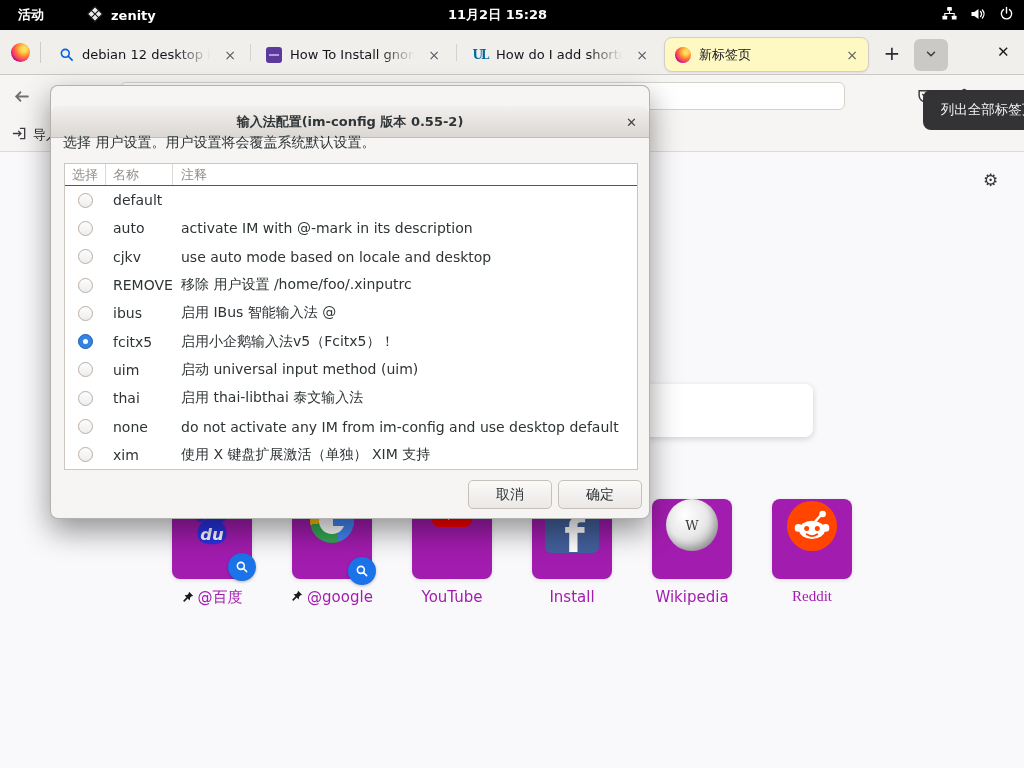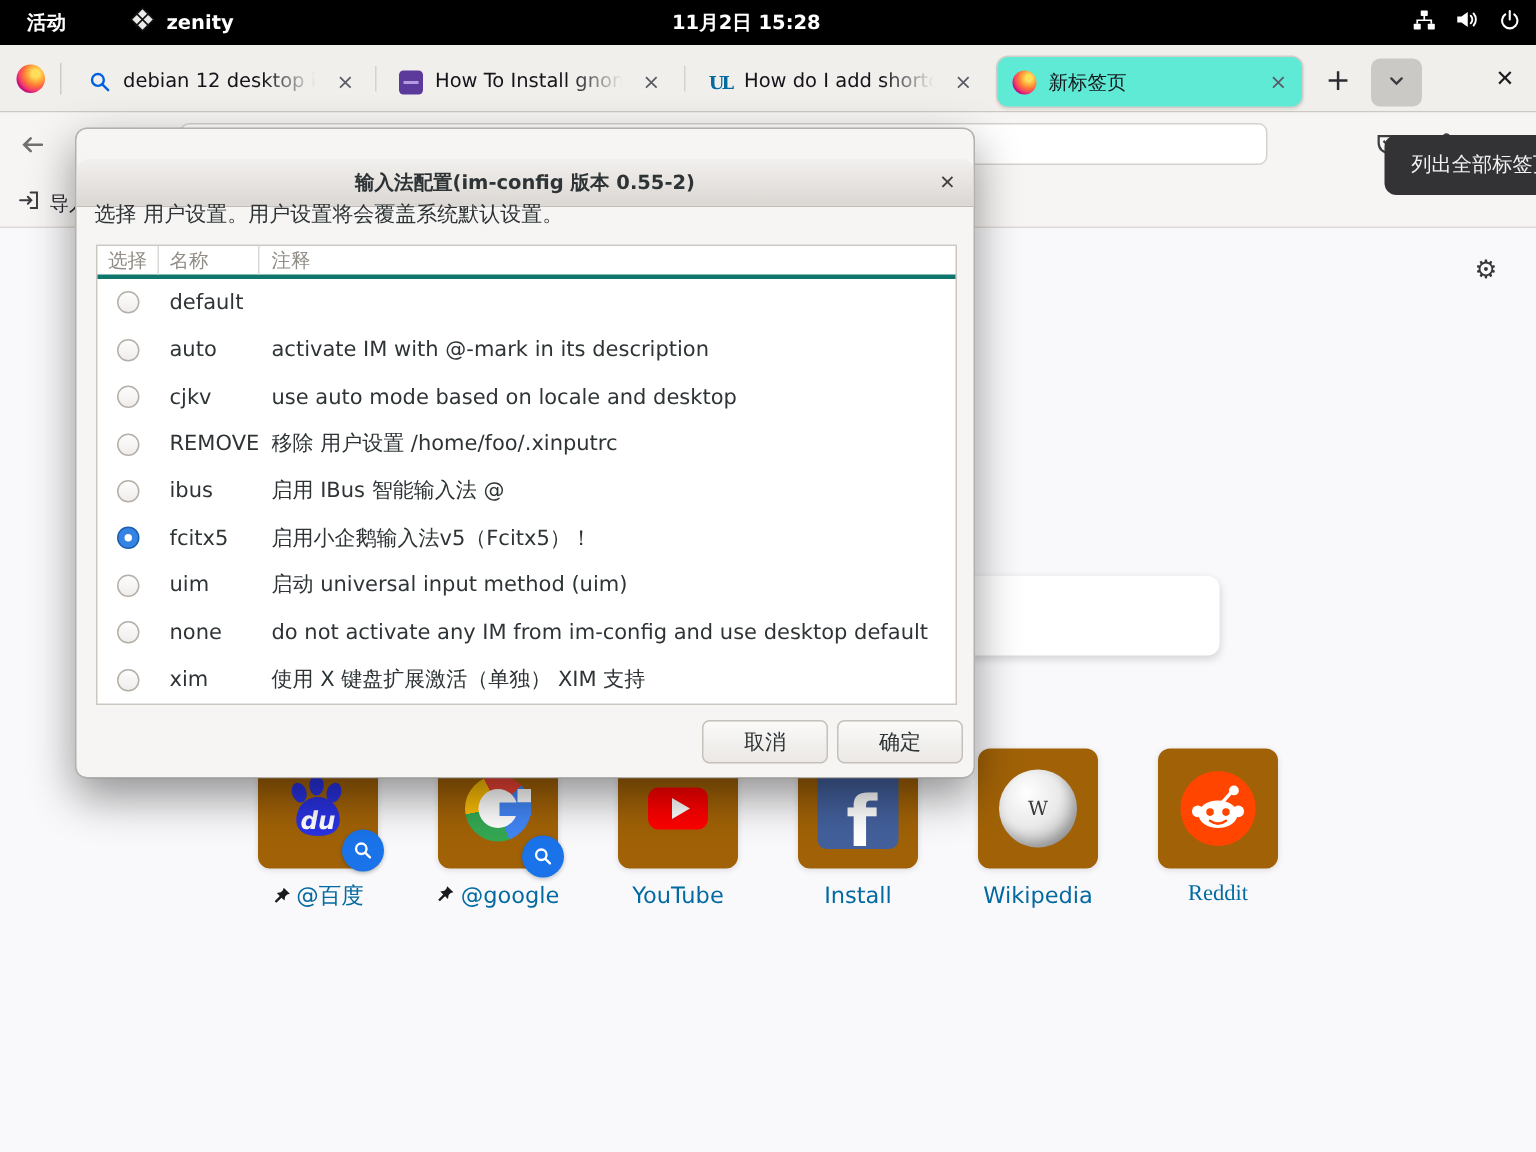--- a/index.html
+++ b/index.html
@@ -18,21 +18,21 @@
   
   .tabbar { position:absolute; left:0; top:30px; width:1024px; height:45px; background:#f1efec; border-bottom:1px solid #ccc9c5; }
   .ffview { position:absolute; left:11px; top:13px; width:19px; height:19px; border-radius:50%;
             background:radial-gradient(circle at 68% 32%, #ffde5c 0 14%, #ffb13e 28%, #ff7139 46%, #f43d6c 62%, #b5007f 78%, #6a2bd9 95%); }
   .vsep { position:absolute; left:40px; top:12px; width:1px; height:21px; background:#cfccc8; }
   .tab { position:absolute; top:7px; height:35px; display:flex; align-items:center; gap:8px; padding:0 10px; font-size:13px; color:#15141a; }
   .tab .title { flex:1; white-space:nowrap; overflow:hidden;
                 -webkit-mask-image:linear-gradient(90deg,#000 70%,transparent 96%);
                 mask-image:linear-gradient(90deg,#000 70%,transparent 96%); }
   .tab .tclose { color:#5b5b66; font-size:14px; line-height:1; }
-  .tab--active { background:#5eead4; border:1px solid #d2cec9; border-radius:8px; box-shadow:0 1px 2px rgba(0,0,0,.08); }
+  .tab--active { background:#fef9c3; border:1px solid #d2cec9; border-radius:8px; box-shadow:0 1px 2px rgba(0,0,0,.08); }
   .tab--active .title { -webkit-mask-image:none; mask-image:none; }
   .tabsep { position:absolute; top:14px; width:1px; height:17px; background:#d6d2ce; }
   .newtab { position:absolute; left:880px; top:12px; width:24px; height:22px; display:flex; align-items:center; justify-content:center;
             font-size:20px; color:#2b2b33; }
   .listtabs { position:absolute; left:914px; top:9px; width:34px; height:32px; border-radius:6px; background:#cbc9c6;
               display:flex; align-items:center; justify-content:center; }
   .winclose { position:absolute; left:997px; top:13px; font-size:15px; font-weight:bold; color:#1a1a1e; }
 
   
   .fav { width:16px; height:16px; flex:0 0 16px; display:flex; align-items:center; justify-content:center; }
@@ -50,25 +50,25 @@
 
   
   .bmbar { position:absolute; left:0; top:118px; width:1024px; height:34px; background:#f7f5f3; border-bottom:1px solid #dedad6; }
   .bmitem { position:absolute; left:12px; top:8px; display:flex; align-items:center; gap:6px; font-size:13px; color:#2b2b33; }
 
   
   .gear { position:absolute; left:983px; top:172px; font-size:17px; color:#36363b; line-height:1; }
   .searchbox { position:absolute; left:211px; top:384px; width:602px; height:53px; background:#fff; border-radius:8px;
                box-shadow:0 2px 6px rgba(12,12,13,.16); }
   .shortcut { position:absolute; top:499px; width:80px; }
-  .tile { width:80px; height:80px; background:#a16207; border-radius:8px; box-shadow:0 1px 4px rgba(12,12,13,.12);
-          display:flex; align-items:center; justify-content:center; position:relative; }
+  .tile { width:80px; height:80px; background:#a21caf; border-radius:8px; box-shadow:0 1px 4px rgba(12,12,13,.12);
+          display:flex; justify-content:center; position:relative; }
   .badge { position:absolute; left:56px; top:54px; width:28px; height:28px; border-radius:50%; background:#1a73e8;
            display:flex; align-items:center; justify-content:center; box-shadow:0 1px 3px rgba(0,0,0,.25); }
-  .slabel { position:absolute; top:89px; left:-20px; width:120px; text-align:center; font-size:15px; color:#0369a1;
+  .slabel { position:absolute; top:89px; left:-20px; width:120px; text-align:center; font-size:15px; color:#a21caf;
             display:flex; align-items:center; justify-content:center; gap:4px; }
   .yt { width:40px; height:28px; background:#f00; border-radius:7px; display:flex; align-items:center; justify-content:center; }
   .yt::after { content:""; border-left:12px solid #fff; border-top:7px solid transparent; border-bottom:7px solid transparent; margin-left:3px; }
   .fb { width:54px; height:54px; border-radius:6px; background:#43609c; position:relative; overflow:hidden; }
   .fb span { position:absolute; left:50%; transform:translateX(-38%); bottom:-10px; color:#fff; font-size:47px; font-weight:bold; }
   .g { position:relative; width:44px; height:44px; border-radius:50%;
        background:conic-gradient(from 45deg,#4285f4 0 115deg,#34a853 115deg 215deg,#fbbc05 215deg 290deg,#ea4335 290deg 360deg); }
   .g::before { content:""; position:absolute; inset:9px; background:#fff; border-radius:50%; }
   .g .bar { position:absolute; right:0; top:18px; width:21px; height:9px; background:#4285f4; }
   .g .notch { position:absolute; right:0; top:9px; width:9px; height:9px; background:#fff; }
@@ -84,21 +84,21 @@
   
   .dialog { position:absolute; left:50px; top:85px; width:600px; height:434px; background:#f6f5f4; border-radius:8px;
             border:1px solid rgba(0,0,0,.28); box-shadow:0 12px 30px rgba(0,0,0,.42); z-index:100; }
   .dtitlebar { position:absolute; left:0; top:0; width:100%; height:32px; border-radius:8px 8px 0 0;
                background:linear-gradient(#f2f0ee,#dbd7d3); border-bottom:1px solid #c2bcb6;
                display:flex; align-items:center; justify-content:center; font-size:13px; font-weight:bold; color:#2e3436;margin-top:20px; }
   .dclose { position:absolute; right:12px; top:0; height:32px; display:flex; align-items:center; font-size:13px; font-weight:bold; color:#45413d; }
   .dinstr { position:absolute; left:12px; top:48px; font-size:14px; color:#2e3436; }
   .dtable { position:absolute; left:13px; top:77px; width:574px; height:307px; background:#fff; border:1px solid #cdc7c1;
             display:flex; flex-direction:column; }
-  .thead { height:22px; display:flex; font-size:13px; color:#918c86; border-bottom:3px solid #0f766e; }
+  .thead { height:22px; display:flex; font-size:13px; color:#918c86; border-bottom:1px solid #0f766e; }
   .th { display:flex; align-items:center; padding-left:7px; border-right:1px solid #dcd8d3; }
   .th1 { width:41px; } .th2 { width:67px; } .th3 { flex:1; padding-left:8px; border-right:none; }
   .tbody { flex:1; display:flex; flex-direction:column; }
   .trow { flex:1; display:flex; align-items:center; font-size:14px; color:#2e3436; }
   .c1 { width:41px; display:flex; align-items:center; justify-content:center; }
   .c2 { width:67px; padding-left:7px; }
   .c3 { flex:1; padding-left:8px; white-space:nowrap; overflow:hidden; }
   .radio { width:15px; height:15px; border-radius:50%; border:1px solid #b5afa8; background:linear-gradient(#fdfdfd,#efedec);
            display:flex; align-items:center; justify-content:center; }
   .radio.checked { background:#3584e4; border-color:#1b5fae; }
@@ -398,20 +398,27 @@
           <div class="c1">
               <span class="radio"></span>
             </div>
           <div class="c2">uim</div>
           <div class="c3">启动 universal input method (uim)</div>
         </div>
         <div class="trow">
           <div class="c1">
               <span class="radio"></span>
             </div>
+          <div class="c2">thai</div>
+          <div class="c3">启用 thai-libthai 泰文输入法</div>
+        </div>
+        <div class="trow">
+          <div class="c1">
+              <span class="radio"></span>
+            </div>
           <div class="c2">none</div>
           <div class="c3">do not activate any IM from im-config and use desktop default</div>
         </div>
         <div class="trow">
           <div class="c1">
               <span class="radio"></span>
             </div>
           <div class="c2">xim</div>
           <div class="c3">使用 X 键盘扩展激活（单独） XIM 支持</div>
         </div>

